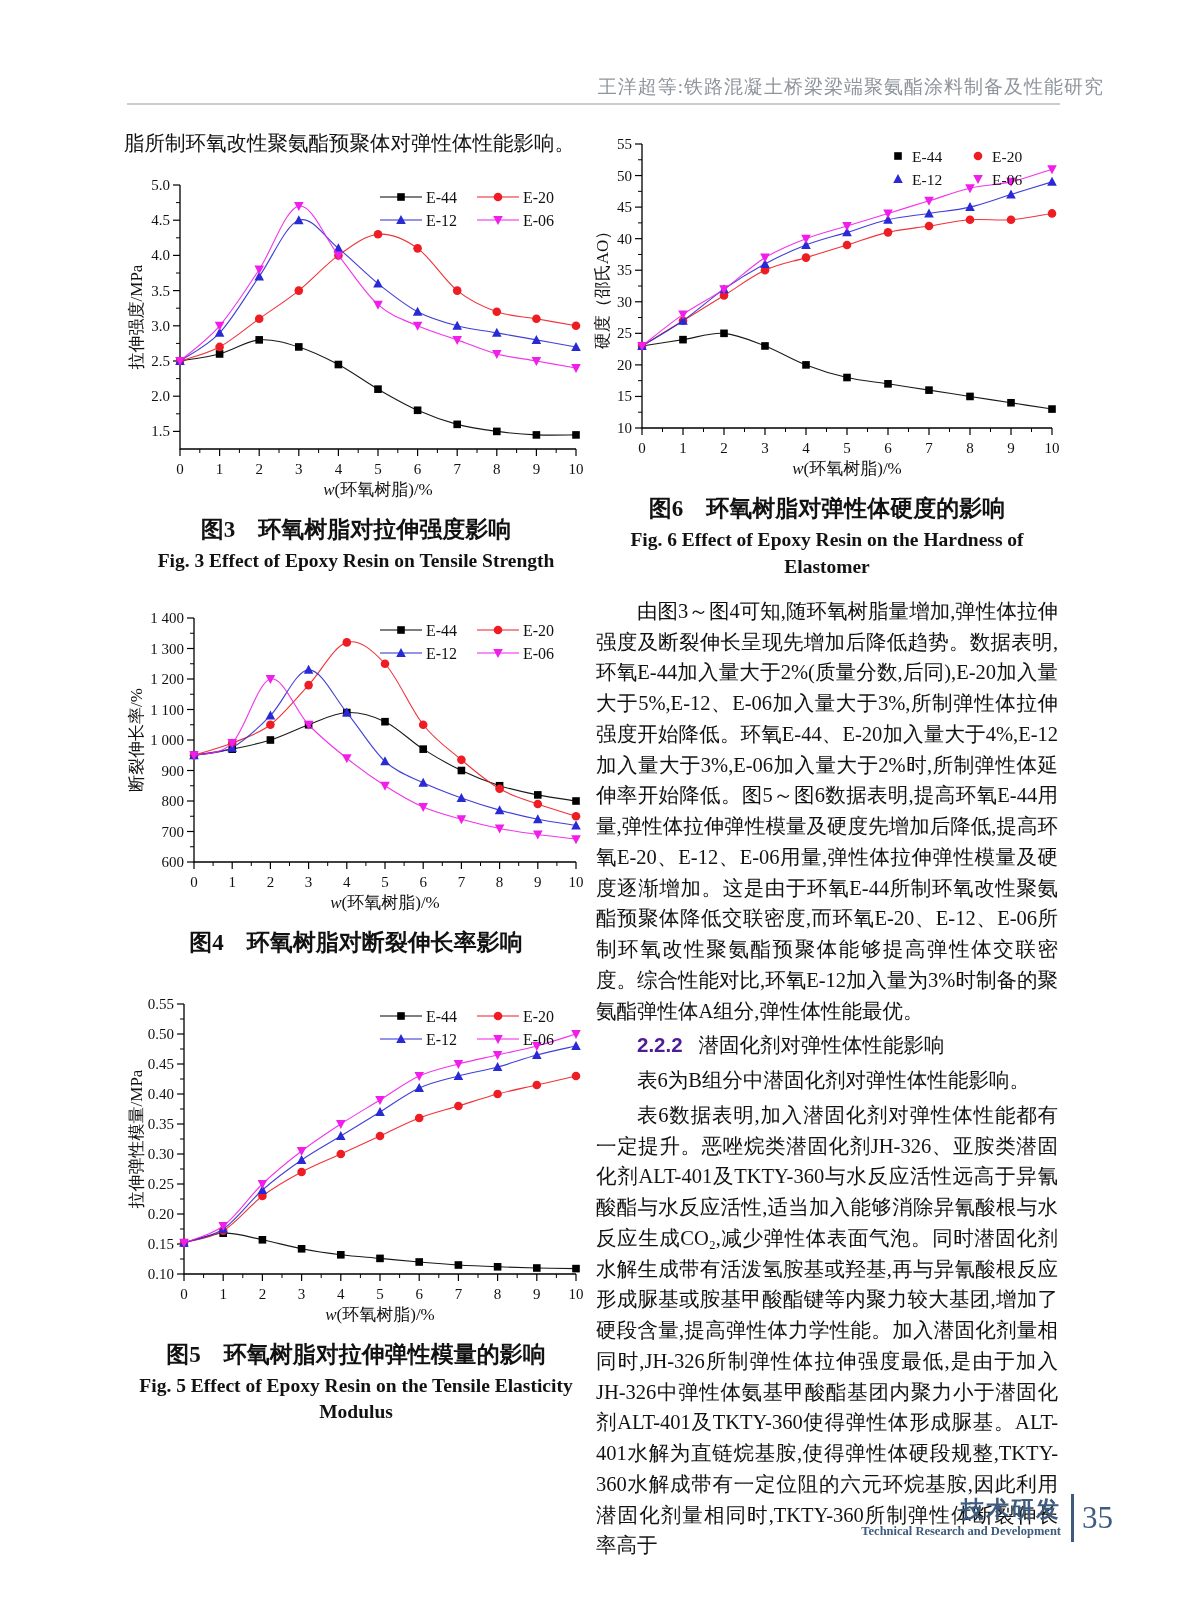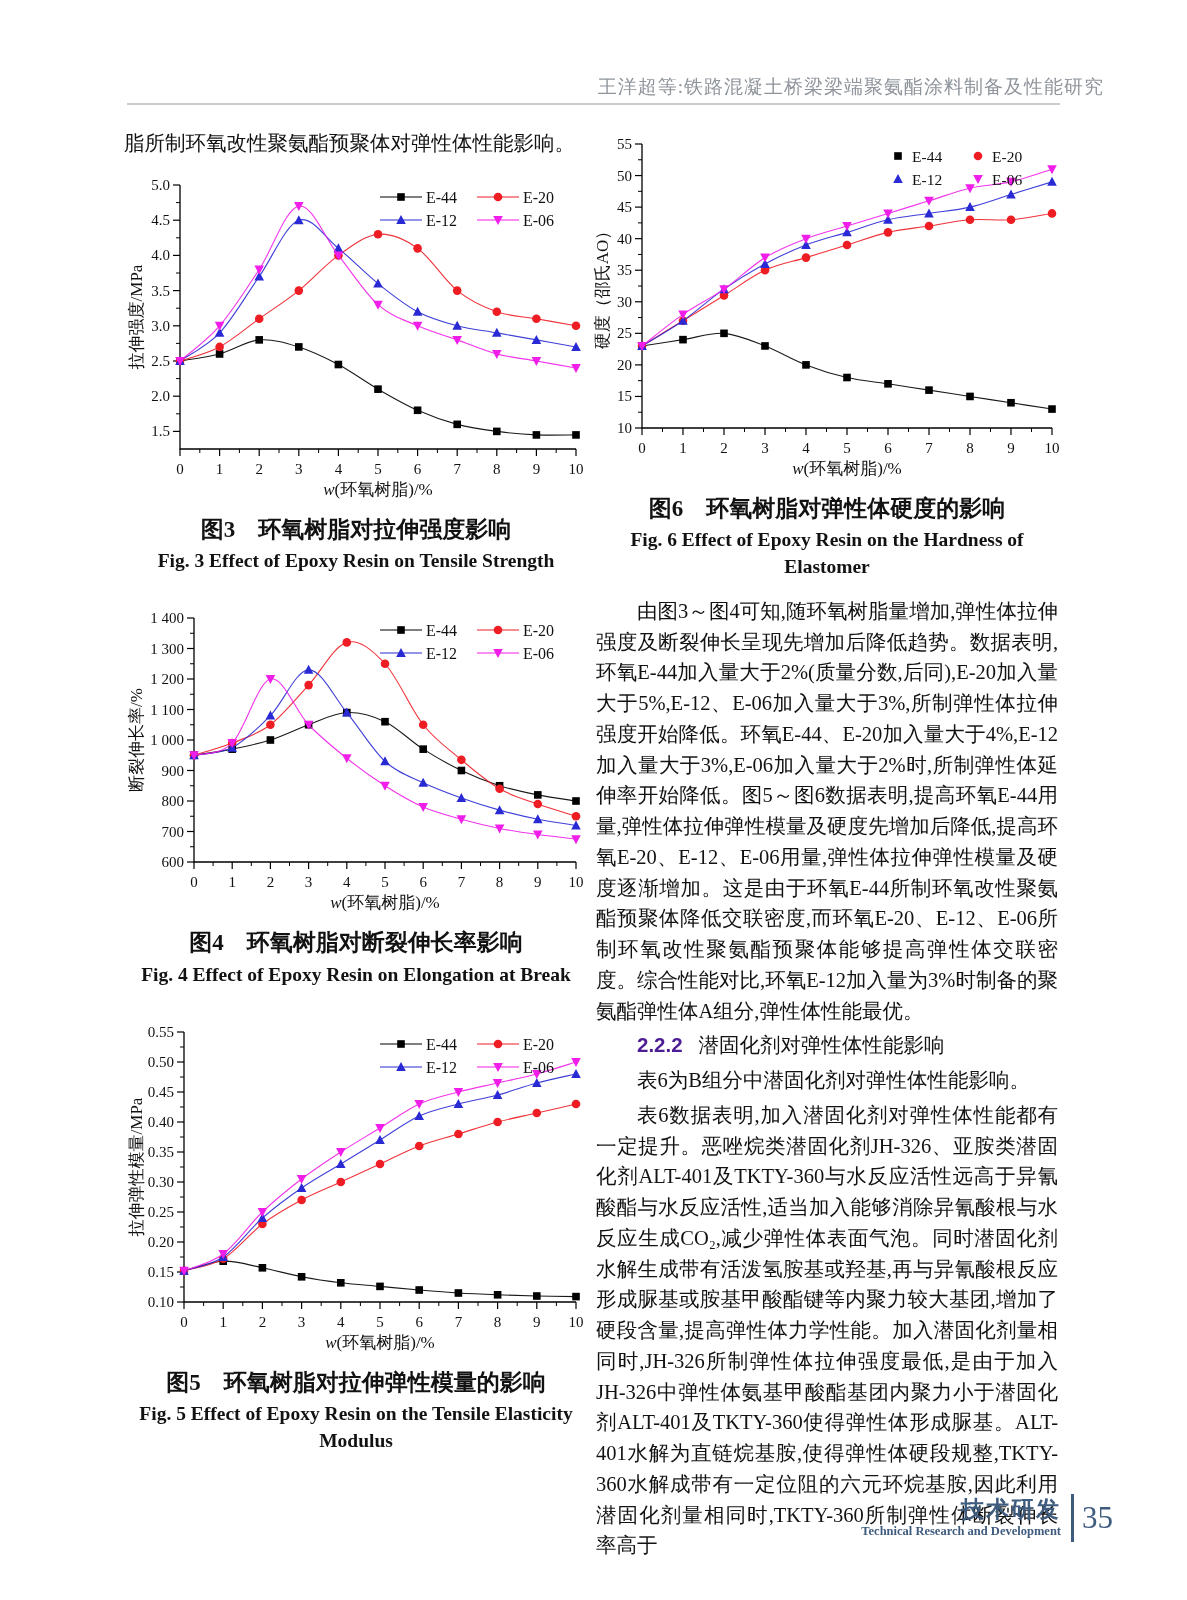--- a/index.html
+++ b/index.html
@@ -293,21 +293,20 @@
           <text x="397" y="31.5" fill="#111" font-family="&quot;Liberation Serif&quot;,serif" font-size="16" text-anchor="start">E-20</text>
           <line x1="254" y1="49" x2="296" y2="49" stroke="#2a2ad4" stroke-width="1.1"></line>
           <polygon points="275,44 270.2,53 279.8,53" fill="#2a2ad4"></polygon>
           <text x="300" y="54.5" fill="#111" font-family="&quot;Liberation Serif&quot;,serif" font-size="16" text-anchor="start">E-12</text>
           <line x1="351" y1="49" x2="393" y2="49" stroke="#f11ee9" stroke-width="1.1"></line>
           <polygon points="372,54 367.2,45 376.8,45" fill="#f11ee9"></polygon>
           <text x="397" y="54.5" fill="#111" font-family="&quot;Liberation Serif&quot;,serif" font-size="16" text-anchor="start">E-06</text>
         </svg>
       <figcaption>
         <div class="cap-cn">图4　环氧树脂对断裂伸长率影响</div>
-        <div class="cap-en">Fig. 4 Effect of Epoxy Resin on Elongation at Break</div>
       </figcaption>
     </figure>
 
     <figure>
       <svg width="460" height="338">
           <path d="M58,14L58,284L450,284" stroke="#000" stroke-width="1.3" fill="none"></path>
           <line x1="58" y1="284" x2="51" y2="284" stroke="#000" stroke-width="1.2"></line>
           <text x="48" y="289" fill="#111" font-family="&quot;Liberation Serif&quot;,serif" font-size="15" text-anchor="end">0.10</text>
           <line x1="58" y1="269" x2="54" y2="269" stroke="#000" stroke-width="1"></line>
           <line x1="58" y1="254" x2="51" y2="254" stroke="#000" stroke-width="1.2"></line>

